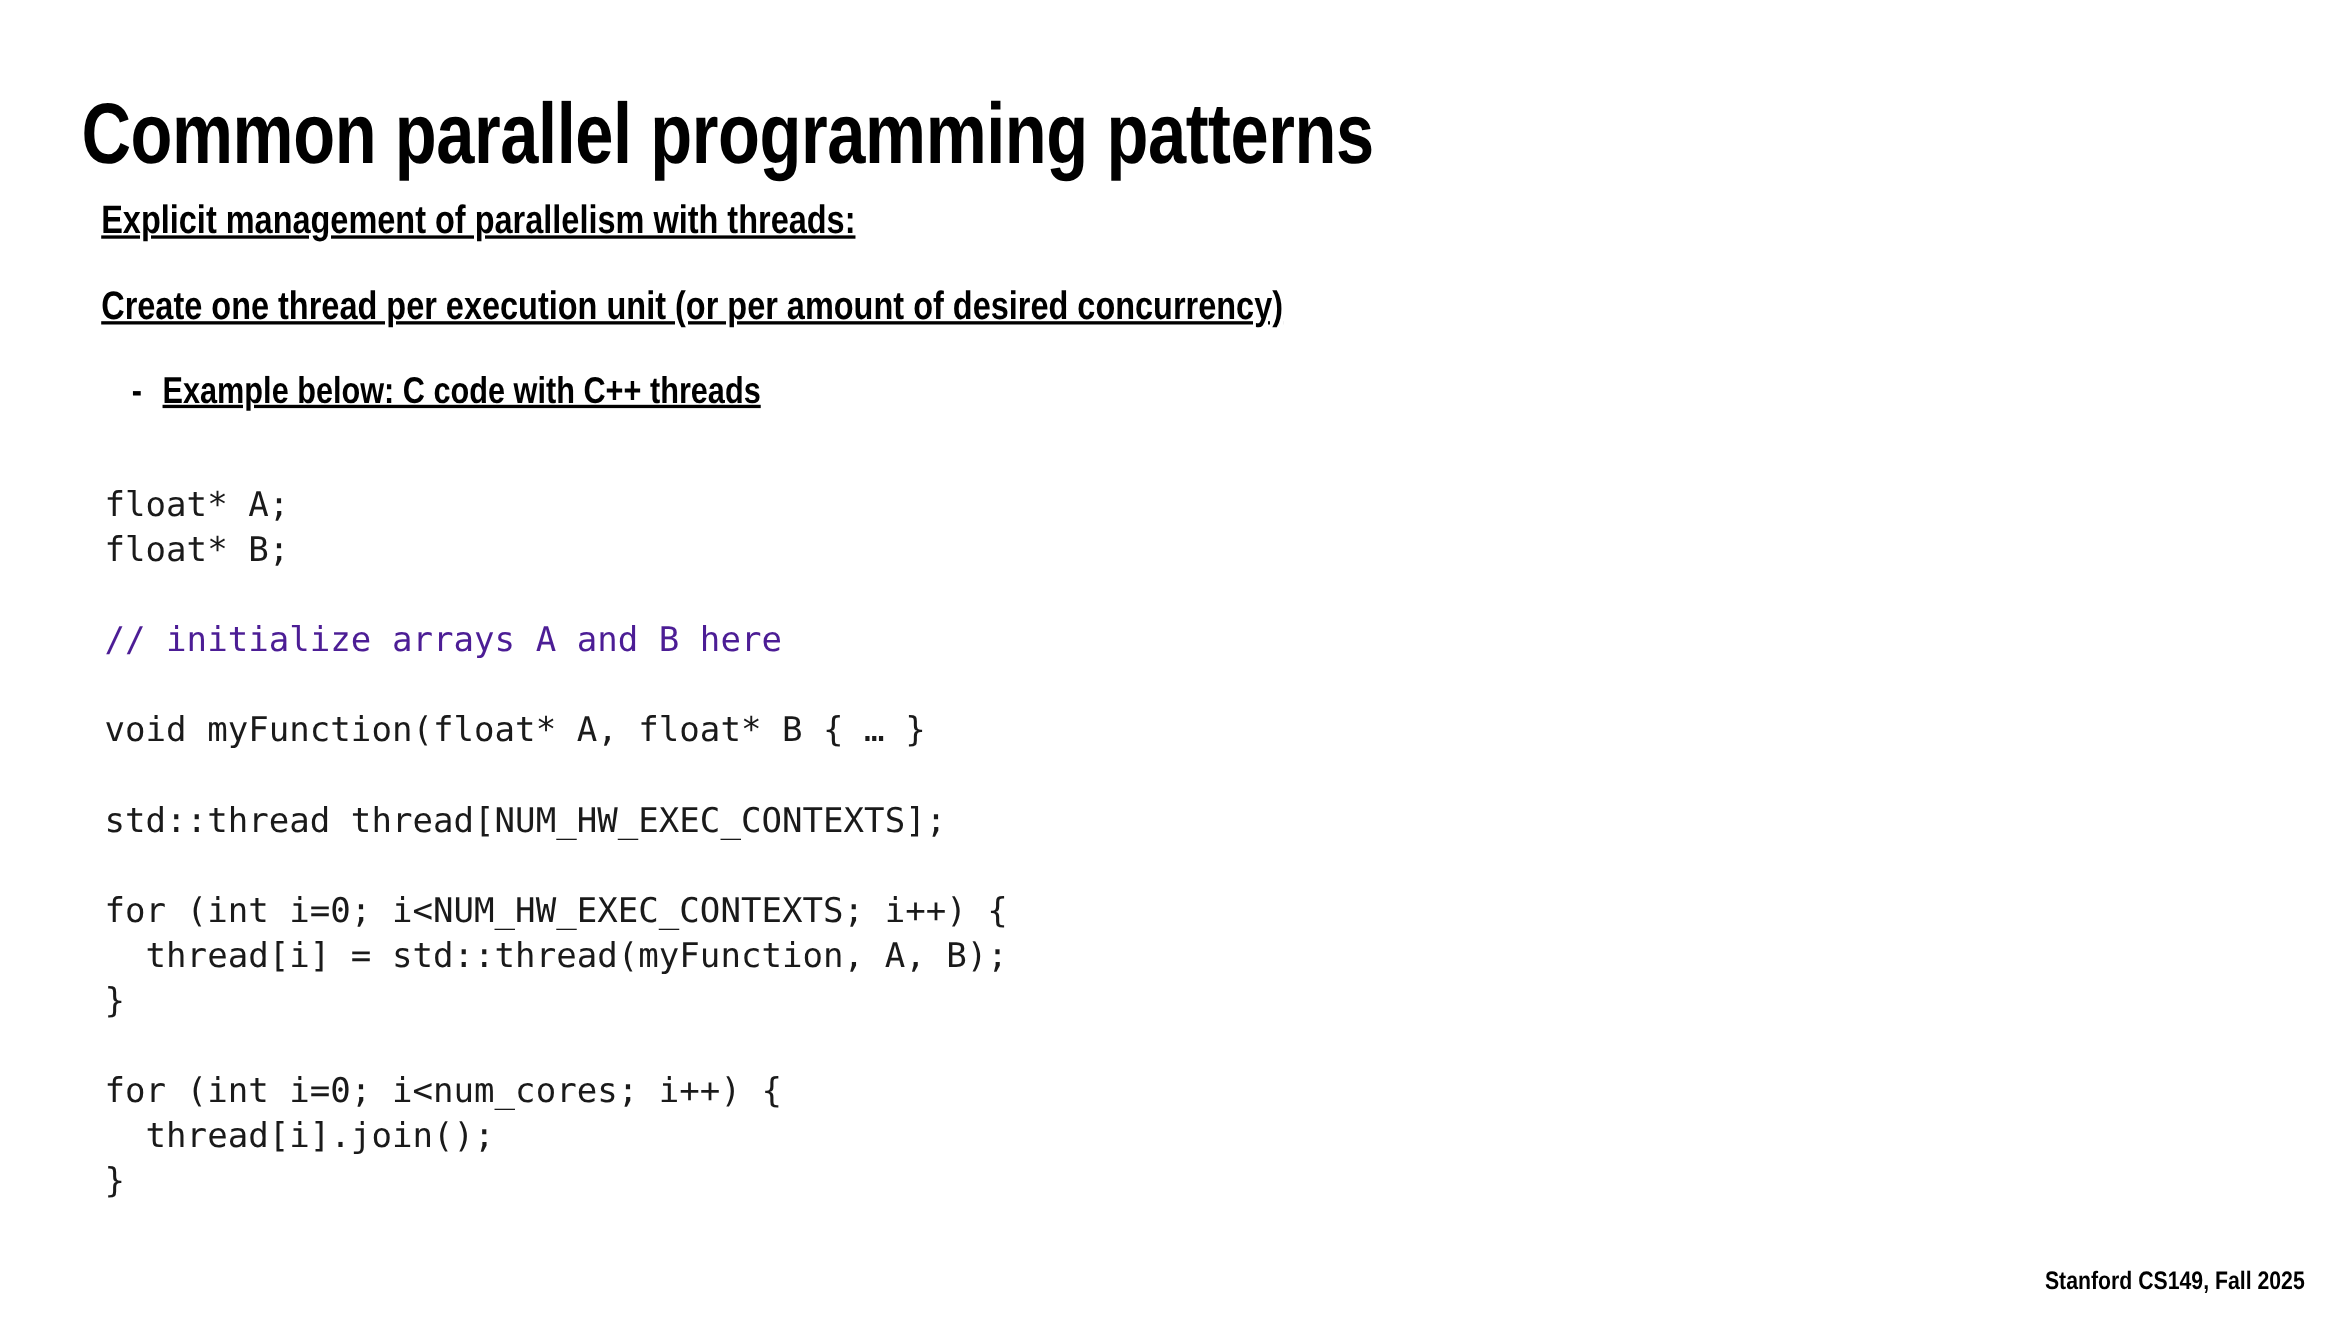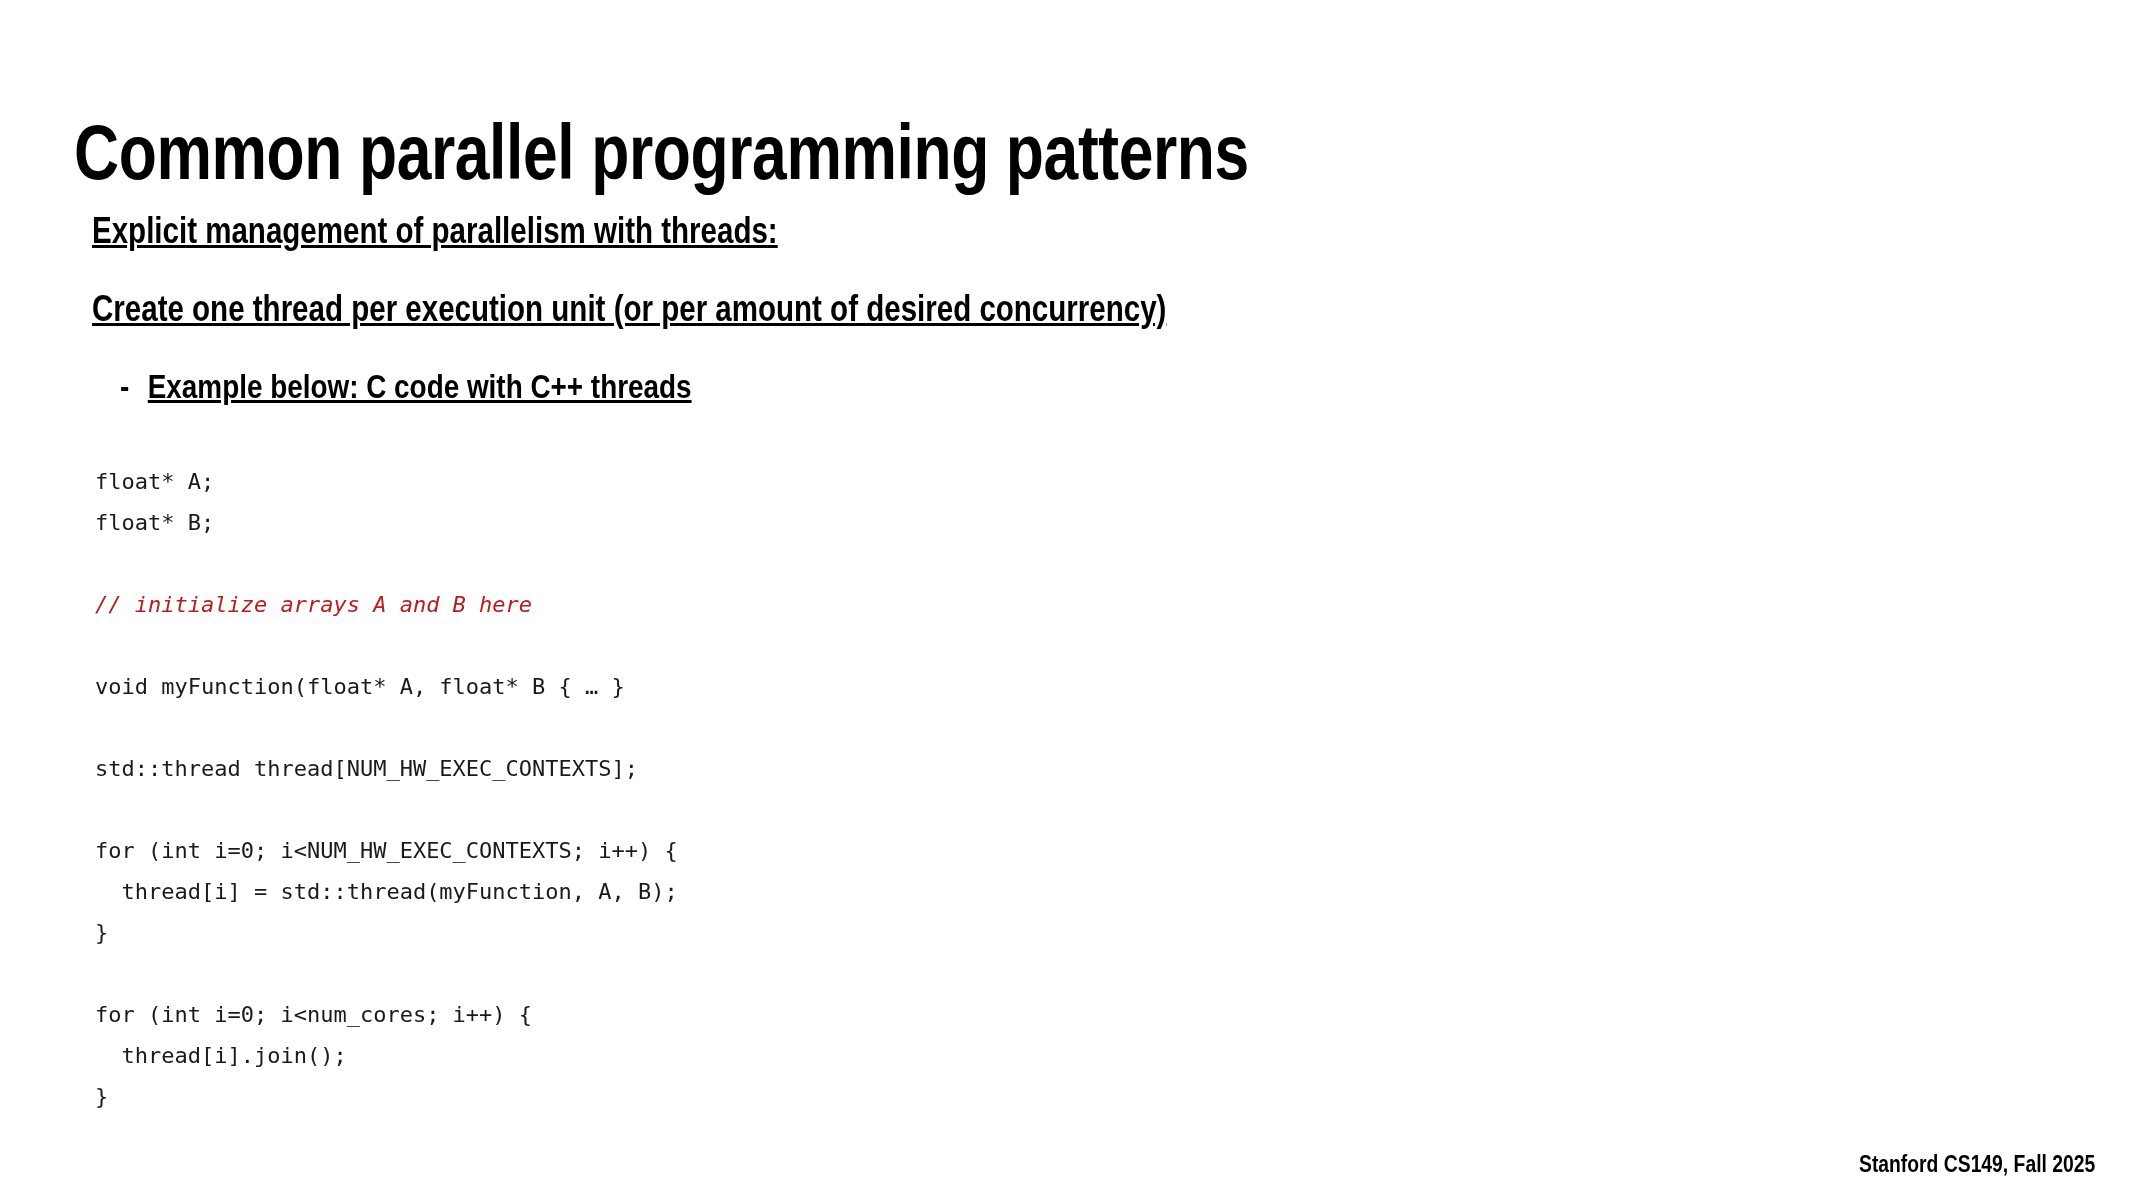--- a/index.html
+++ b/index.html
@@ -14,21 +14,20 @@
     overflow: hidden;
     font-family: "Liberation Sans", sans-serif;
     color: #000000;
     -webkit-font-smoothing: antialiased;
   }
 
   .slide {
     position: absolute;
     inset: 0;
     background: #ffffff;
-    margin-top: 31px;
   }
 
   
   .slide-title {
     position: absolute;
     left: 74px;
     top: 22px;
     font-family: "Liberation Sans", sans-serif;
     font-weight: bold;
     font-size: 78px;
@@ -70,35 +69,34 @@
     display: inline-block;
     width: 34px;
   }
 
   
   .code-block {
     position: absolute;
     left: 95px;
     top: 408px;
     font-family: "DejaVu Sans Mono", monospace;
-    font-size: 22px;
+    font-size: 31px;
     line-height: 41px;
     color: #1a1a1a;
     white-space: pre;
   }
   .code-line {
     min-height: 41px;
     white-space: pre;
   }
   .code-line.blank {
     height: 41px;
   }
   .code-line.comment {
-    color: #b91c1c;
-    font-style: italic;
+    color: #4c1d95;
   }
 
   
   .footer {
     position: absolute;
     right: 38px;
     bottom: 22px;
     font-family: "Liberation Sans", sans-serif;
     font-weight: bold;
     font-size: 23px;

